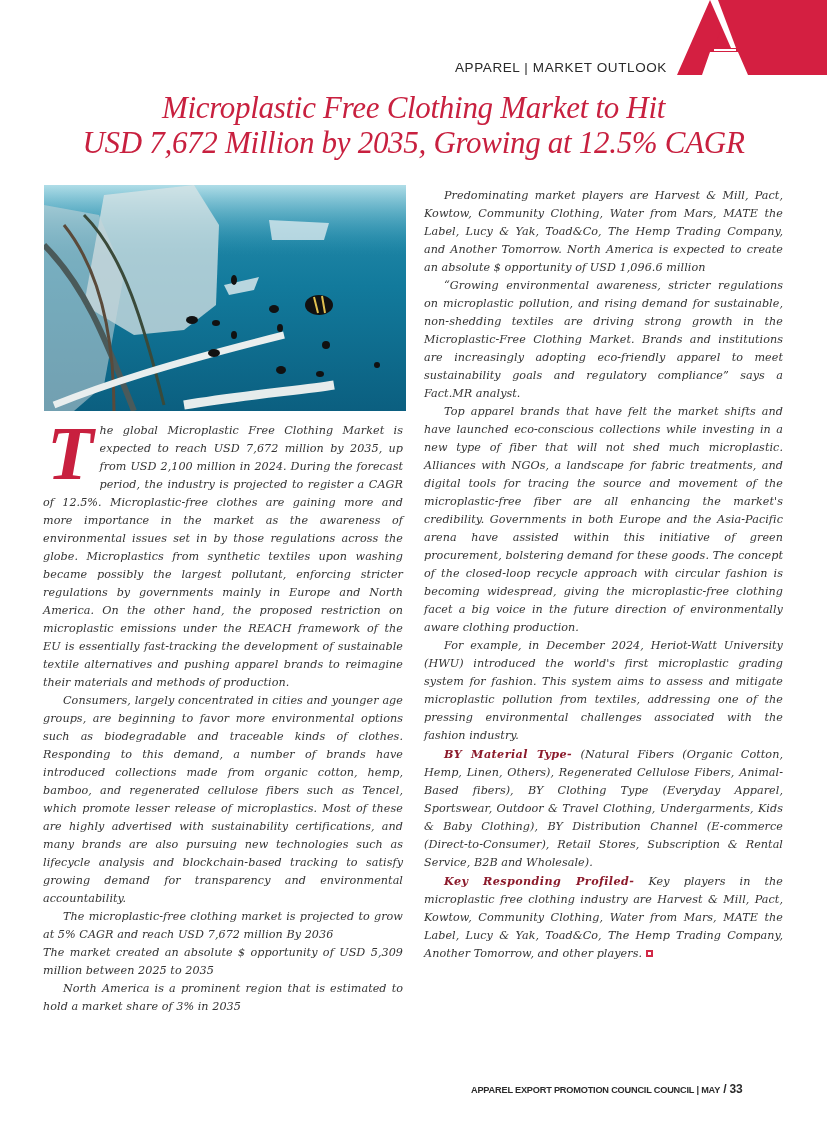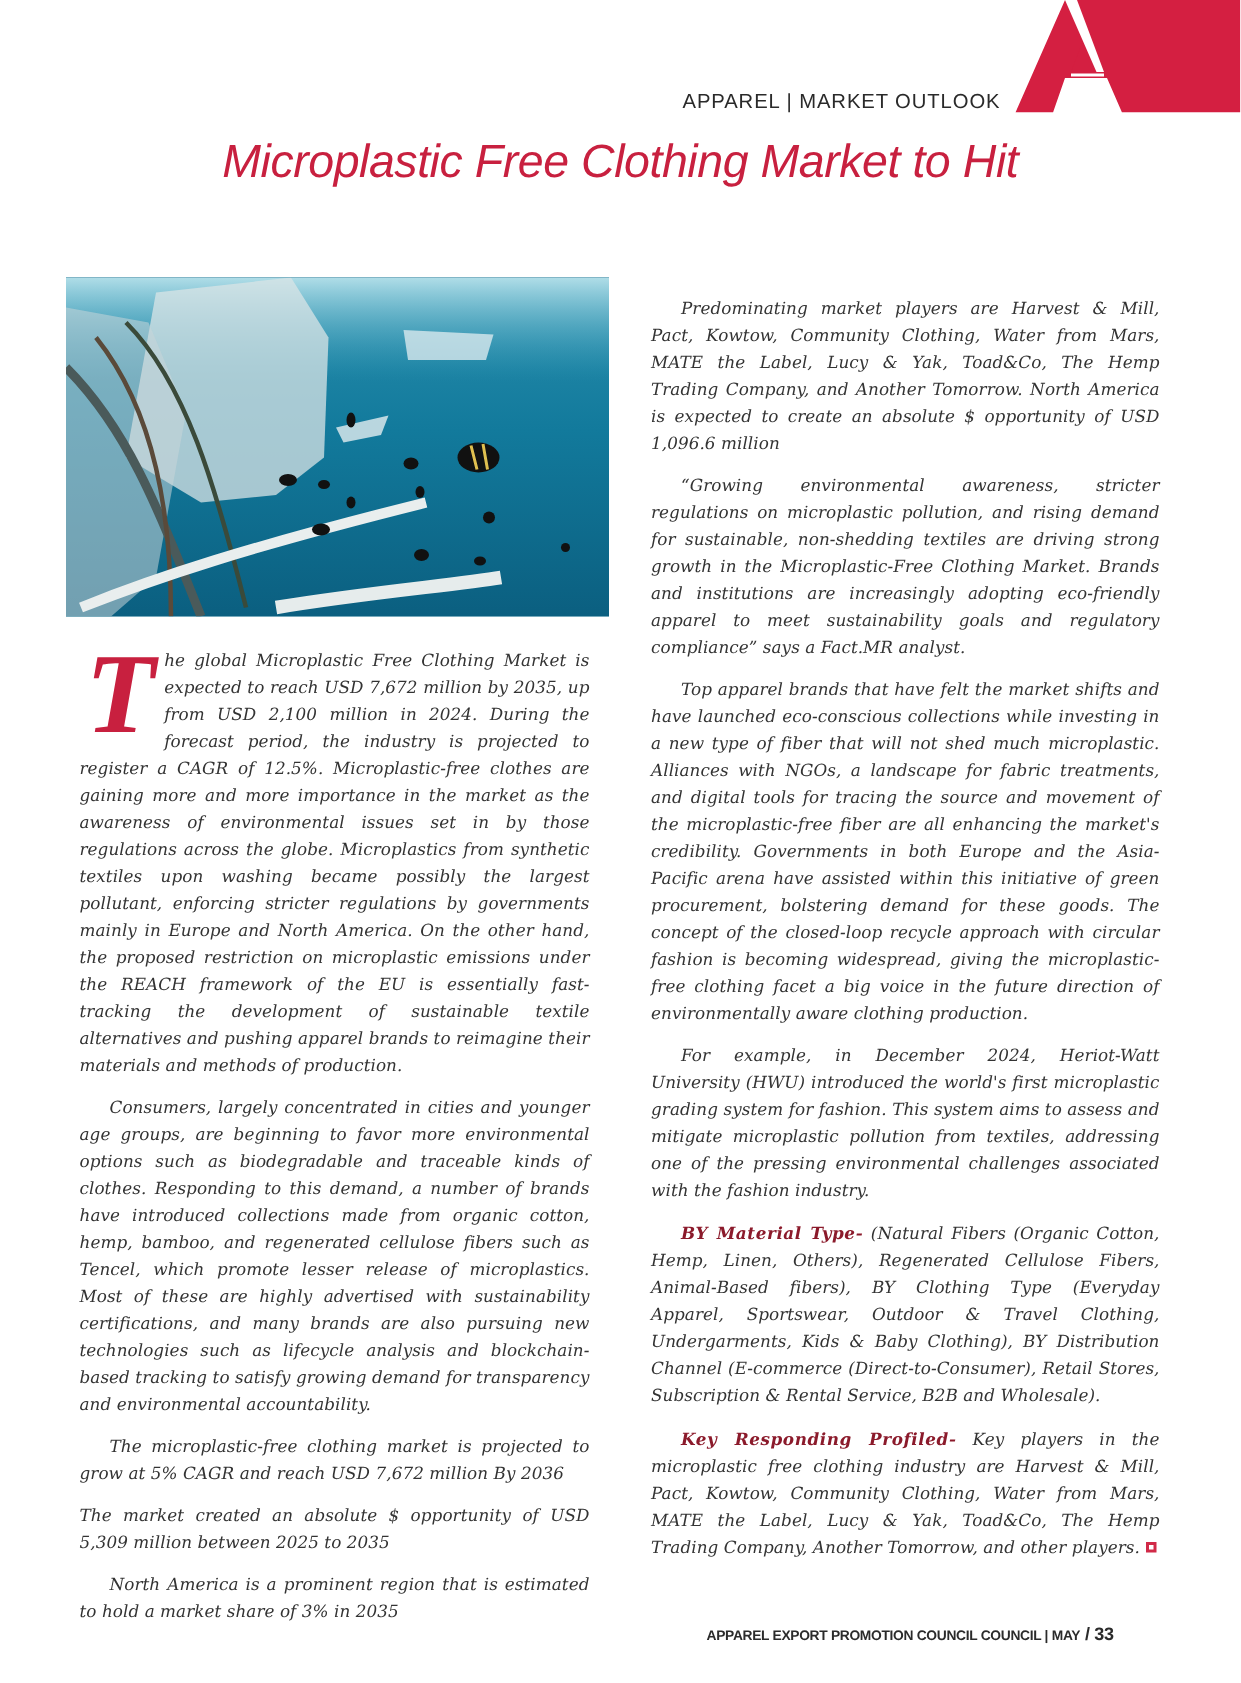--- a/index.html
+++ b/index.html
@@ -1,29 +1,29 @@
 <!DOCTYPE html>
 <html><head>
 <meta charset="utf-8">
 <style>
   html, body { margin: 0; padding: 0; background: #ffffff; }
   body { width: 827px; height: 1122px; position: relative; overflow: hidden; font-family: "DejaVu Serif", serif; color: #2b2b2b; }
 
   .logo { position: absolute; left: 676px; top: 0; width: 151px; height: 75px; }
   .section-label { position: absolute; left: 455px; top: 60px; font-family: Liberation Sans, sans-serif; font-size: 13.5px; letter-spacing: 0.6px; color: #2a2a2a; }
 
-  .headline { position: absolute; left: 20px; top: 90px; width: 787px; text-align: center; font-family: Liberation Sans, sans-serif; font-style: italic; color: #c8203f; font-size: 31px; line-height: 35px; letter-spacing: -0.3px; }
+  .headline { position: absolute; left: 20px; top: 90px; width: 787px; text-align: center; font-family: Liberation Serif, serif; font-style: italic; color: #c8203f; font-size: 31px; line-height: 35px; letter-spacing: -0.3px; }
   .headline div { white-space: nowrap; }
 
   .photo { position: absolute; left: 44px; top: 185px; width: 362px; height: 226px; overflow: hidden; background: #0f6d8c; }
 
   .col { position: absolute; font-family: "DejaVu Serif", serif; font-style: italic; font-size: 11.2px; line-height: 18px; color: #333333; text-align: justify; letter-spacing: 0.05px; }
   .col-left { left: 43px; top: 422px; width: 360px; }
   .col-right { left: 424px; top: 187px; width: 359px; }
-  .col p { margin: 10px; text-indent: 20px; }
+  .col p { margin: 0; text-indent: 20px; }
   .col p.noindent { text-indent: 0; }
 
   .dropcap { float: left; font-family: "Liberation Serif", serif; font-style: italic; font-weight: bold; color: #c8203f; font-size: 76px; line-height: 58px; margin: 2px 6px 0 4px; }
 
   .lead-bold { font-weight: bold; color: #8b1a2b; letter-spacing: 0.4px; }
   .end-mark { display: inline-block; width: 7px; height: 7px; background: #d12a48; position: relative; top: 0px; margin-left: 4px; }
   .end-mark::after { content: ""; position: absolute; left: 2px; top: 2px; width: 3px; height: 3px; background: #ffffff; }
 
   .footer { position: absolute; left: 471px; top: 1082px; font-family: "Liberation Sans", sans-serif; font-weight: bold; font-size: 9.2px; letter-spacing: -0.2px; color: #2b2b2b; white-space: nowrap; }
   .footer .page-num { font-size: 12px; }
@@ -36,20 +36,21 @@
   <polygon points="36,22 47,52 36,52 36,50 57,50 46,22" fill="#ffffff" opacity="0"></polygon>
   <rect x="38" y="49" width="22" height="2" fill="#ffffff"></rect>
   <polygon points="48,22 60,48 38,48" fill="#d41f41"></polygon>
   <polygon points="34,0 42,0 60,48 55,48" fill="#ffffff"></polygon>
 </svg>
 
 <div class="section-label">APPAREL | MARKET OUTLOOK</div>
 
 <h1 class="headline" style="margin:0;font-weight:normal;">
   <div>Microplastic Free Clothing Market to Hit</div>
+  <div>USD 7,672 Million by 2035, Growing at 12.5% CAGR</div>
 </h1>
 
 <div class="photo">
   <svg width="362" height="226" viewBox="0 0 362 226" xmlns="http://www.w3.org/2000/svg">
     <defs>
       <linearGradient id="water" x1="0" y1="0" x2="0" y2="1">
         <stop offset="0" stop-color="#2a8fae"></stop>
         <stop offset="0.45" stop-color="#127a9c"></stop>
         <stop offset="1" stop-color="#0b5f80"></stop>
       </linearGradient>

